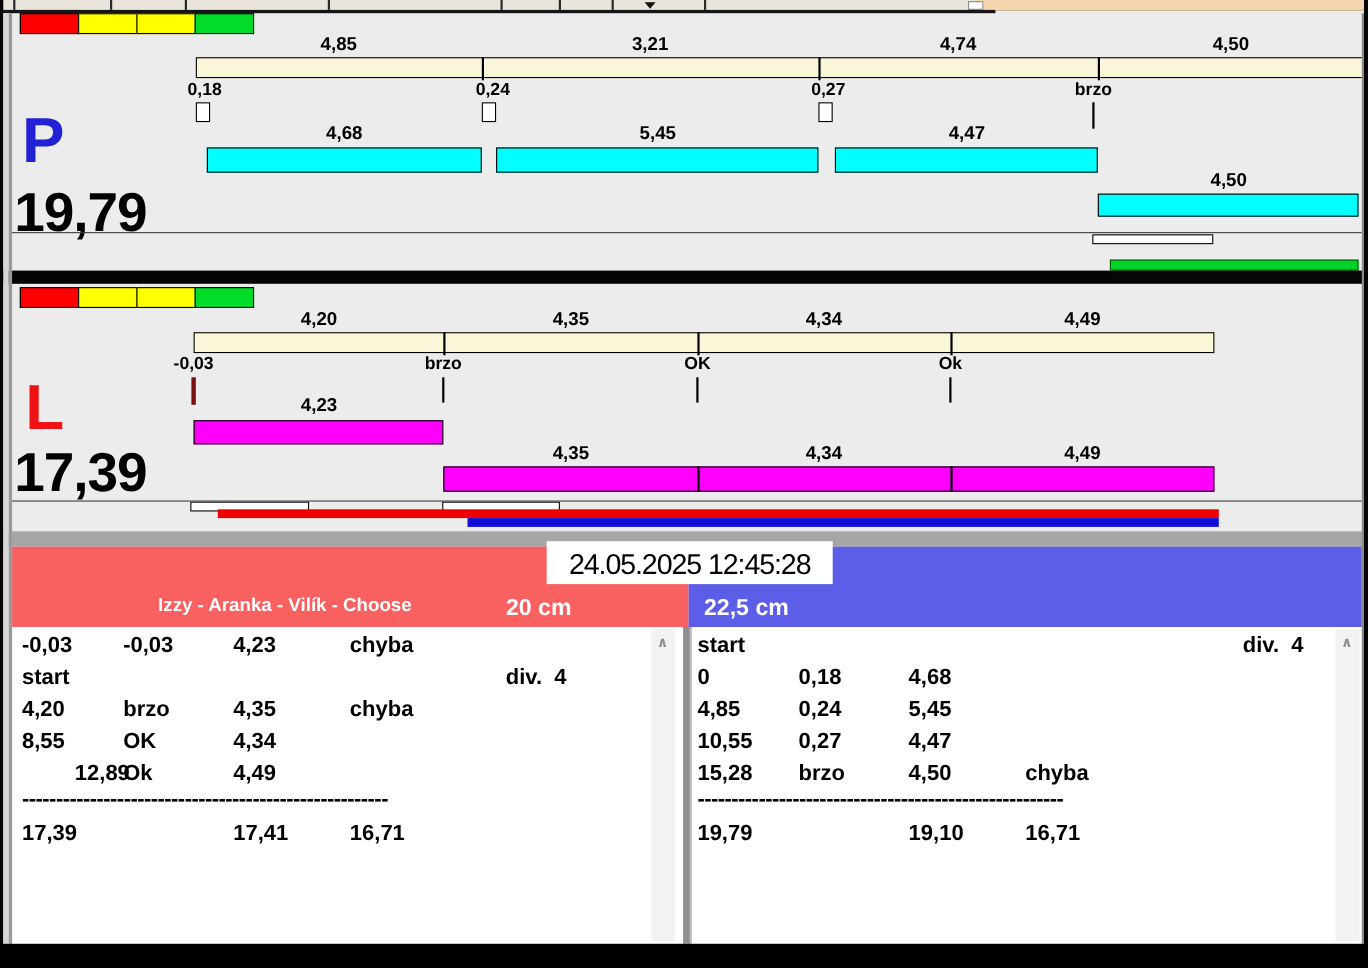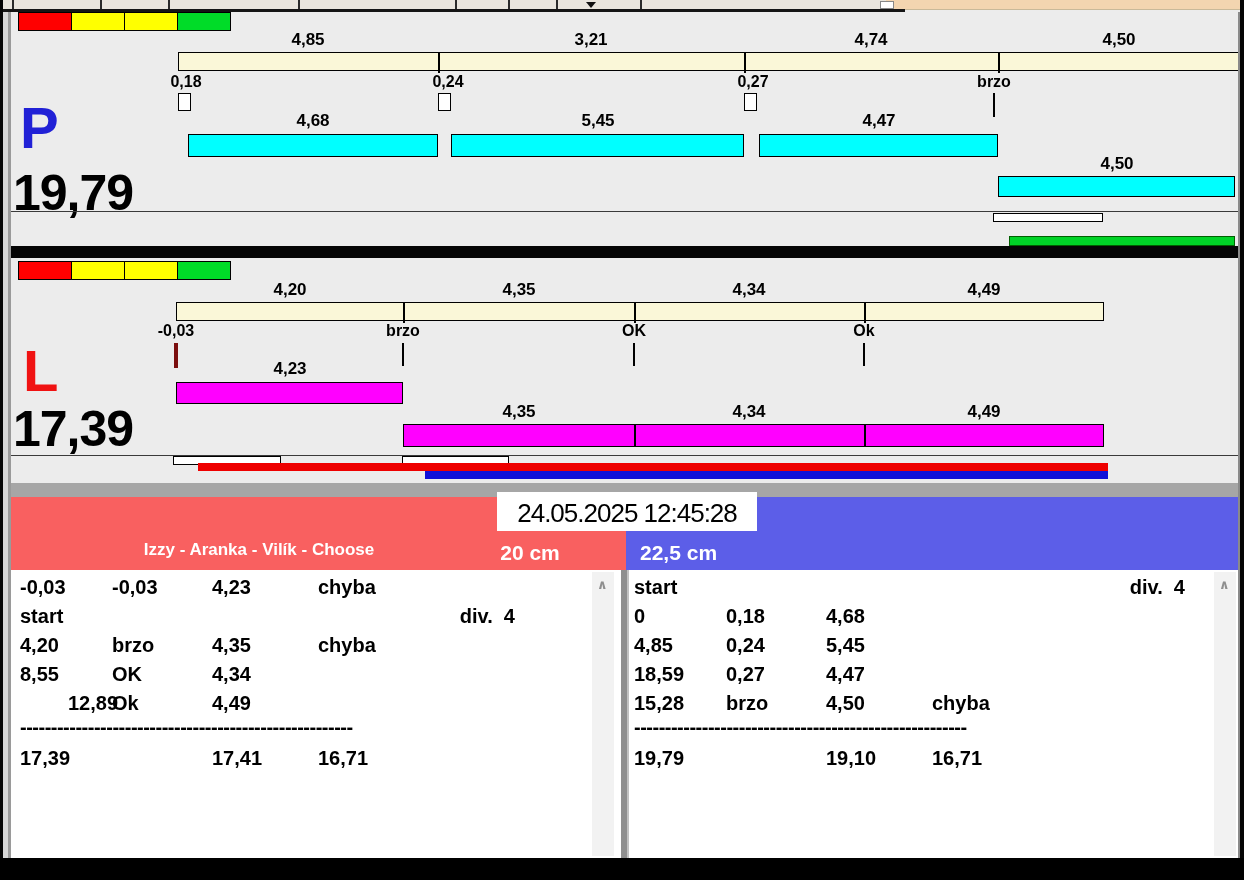--- a/index.html
+++ b/index.html
@@ -131,21 +131,21 @@
   <div class="bar" style="left:402px;top:456px;width:107px;height:9px;background:#fff;"></div>
   <div class="abs" style="left:198px;top:463px;width:910px;height:8px;background:#EE0000;"></div>
   <div class="abs" style="left:425px;top:471px;width:683px;height:8px;background:#1010D8;"></div>
 
   <div class="abs" style="left:3px;top:483px;width:1238px;height:14px;background:#A6A6A6;"></div>
 
   <div class="abs" style="left:11px;top:497px;width:615px;height:73px;background:#F96060;"></div>
   <div class="abs" style="left:626px;top:497px;width:612px;height:73px;background:#5C5EE8;"></div>
 
   <div class="abs" style="left:11px;top:540px;width:496px;text-align:center;font:bold 17px 'Liberation Sans',sans-serif;color:#fff;">Izzy - Aranka - Vilík - Choose</div>
-  <div class="abs" style="left:460px;top:541px;width:140px;text-align:center;font:bold 21px 'Liberation Sans',sans-serif;color:#fff;">20 cm</div>
+  <div class="abs" style="left:460px;top:541px;width:140px;text-align:left;font:bold 21px 'Liberation Sans',sans-serif;color:#fff;">20 cm</div>
 
   <div class="abs" style="left:640px;top:541px;width:140px;text-align:left;font:bold 21px 'Liberation Sans',sans-serif;color:#fff;">22,5 cm</div>
 
   <div class="abs" style="left:497px;top:492px;width:260px;height:39px;background:#fff;"></div>
   <div class="abs" style="left:497px;top:498px;width:260px;text-align:center;font:400 26px 'Liberation Sans',sans-serif;color:#000;letter-spacing:-1px;">24.05.2025 12:45:28</div>
 
   <div class="abs" style="left:11px;top:570px;width:610px;height:288px;background:#fff;"></div>
   <div class="abs" style="left:621px;top:570px;width:8px;height:288px;background:#8F8F8F;border-right:2px solid #C2C2C2;box-sizing:border-box;"></div>
   <div class="abs" style="left:629px;top:570px;width:609px;height:288px;background:#fff;"></div>
 
@@ -186,21 +186,21 @@
   <span class="cell" style="left:1065px;top:576px;width:120px;text-align:right;">div.  4</span>
 
   <span class="cell" style="left:634px;top:605px;">0</span>
   <span class="cell" style="left:726px;top:605px;">0,18</span>
   <span class="cell" style="left:826px;top:605px;">4,68</span>
 
   <span class="cell" style="left:634px;top:634px;">4,85</span>
   <span class="cell" style="left:726px;top:634px;">0,24</span>
   <span class="cell" style="left:826px;top:634px;">5,45</span>
 
-  <span class="cell" style="left:634px;top:663px;">18,59</span>
+  <span class="cell" style="left:634px;top:663px;">10,55</span>
   <span class="cell" style="left:726px;top:663px;">0,27</span>
   <span class="cell" style="left:826px;top:663px;">4,47</span>
 
   <span class="cell" style="left:634px;top:692px;">15,28</span>
   <span class="cell" style="left:726px;top:692px;">brzo</span>
   <span class="cell" style="left:826px;top:692px;">4,50</span>
   <span class="cell" style="left:932px;top:692px;">chyba</span>
 
   <span class="cell" style="left:634px;top:716px;letter-spacing:-0.5px;">------------------------------------------------------</span>
 

